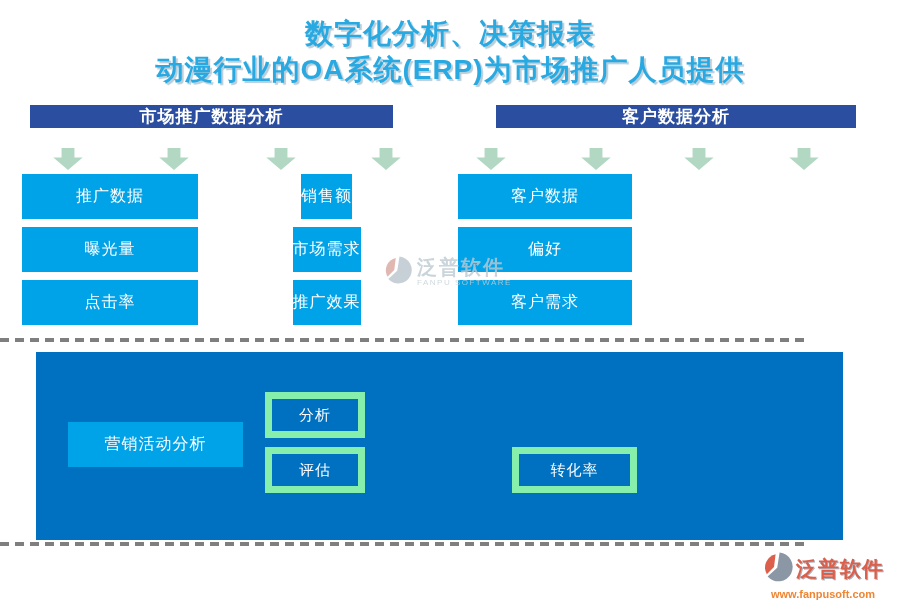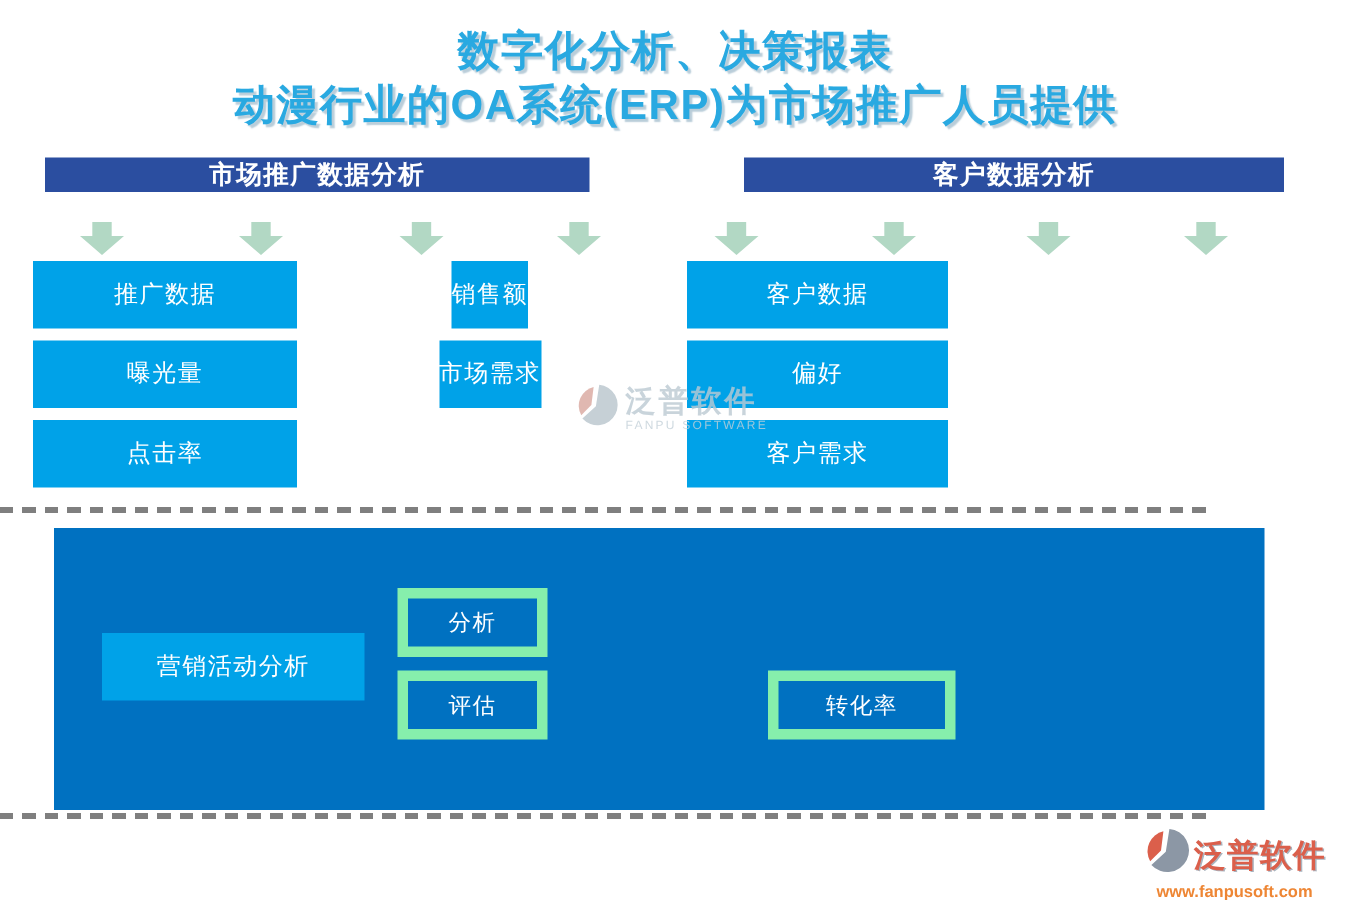--- a/index.html
+++ b/index.html
@@ -126,20 +126,21 @@
     </div>
 
   <div class="col col1">
     <div class="box">推广数据</div>
     <div class="box">曝光量</div>
     <div class="box">点击率</div>
   </div>
   <div class="col col2">
     <div class="box">销售额</div>
     <div class="box">市场需求</div>
+    <div class="box">推广效果</div>
   </div>
   <div class="col col3">
     <div class="box">客户数据</div>
     <div class="box">偏好</div>
     <div class="box">客户需求</div>
   </div>
 
   <div class="watermark">
     <span>
       <svg width="30" height="30" viewBox="0 0 40 40">

